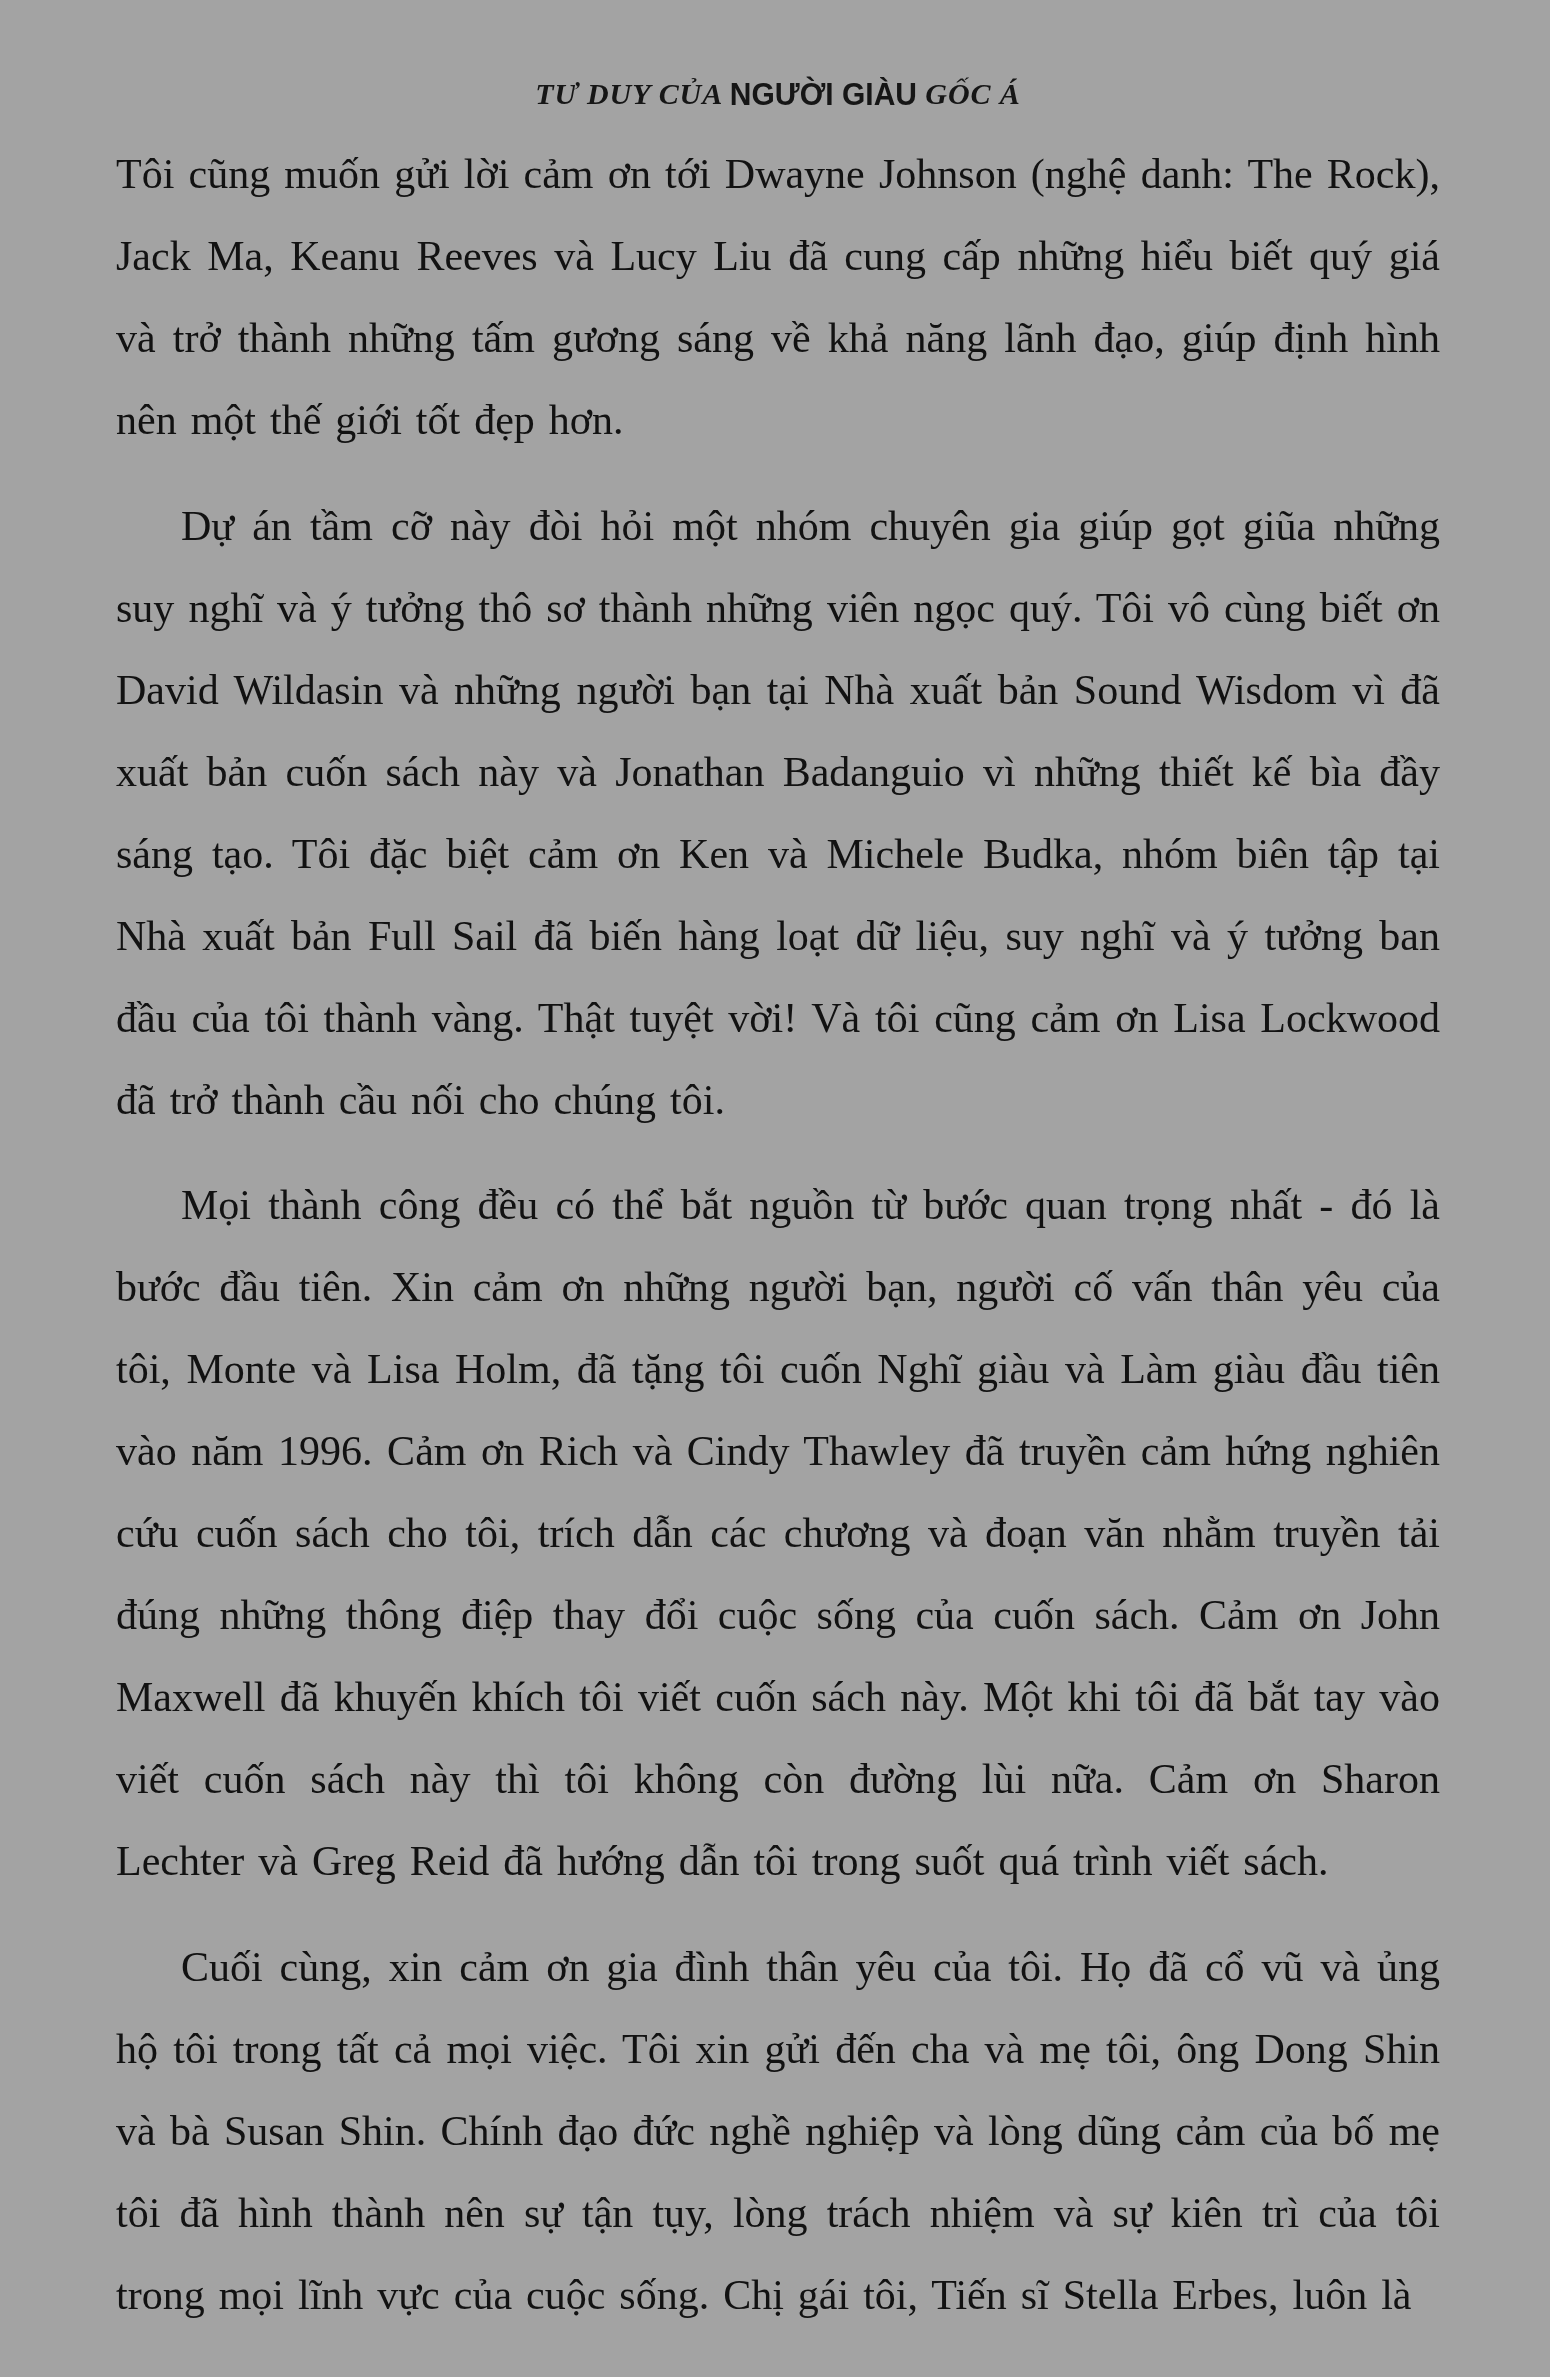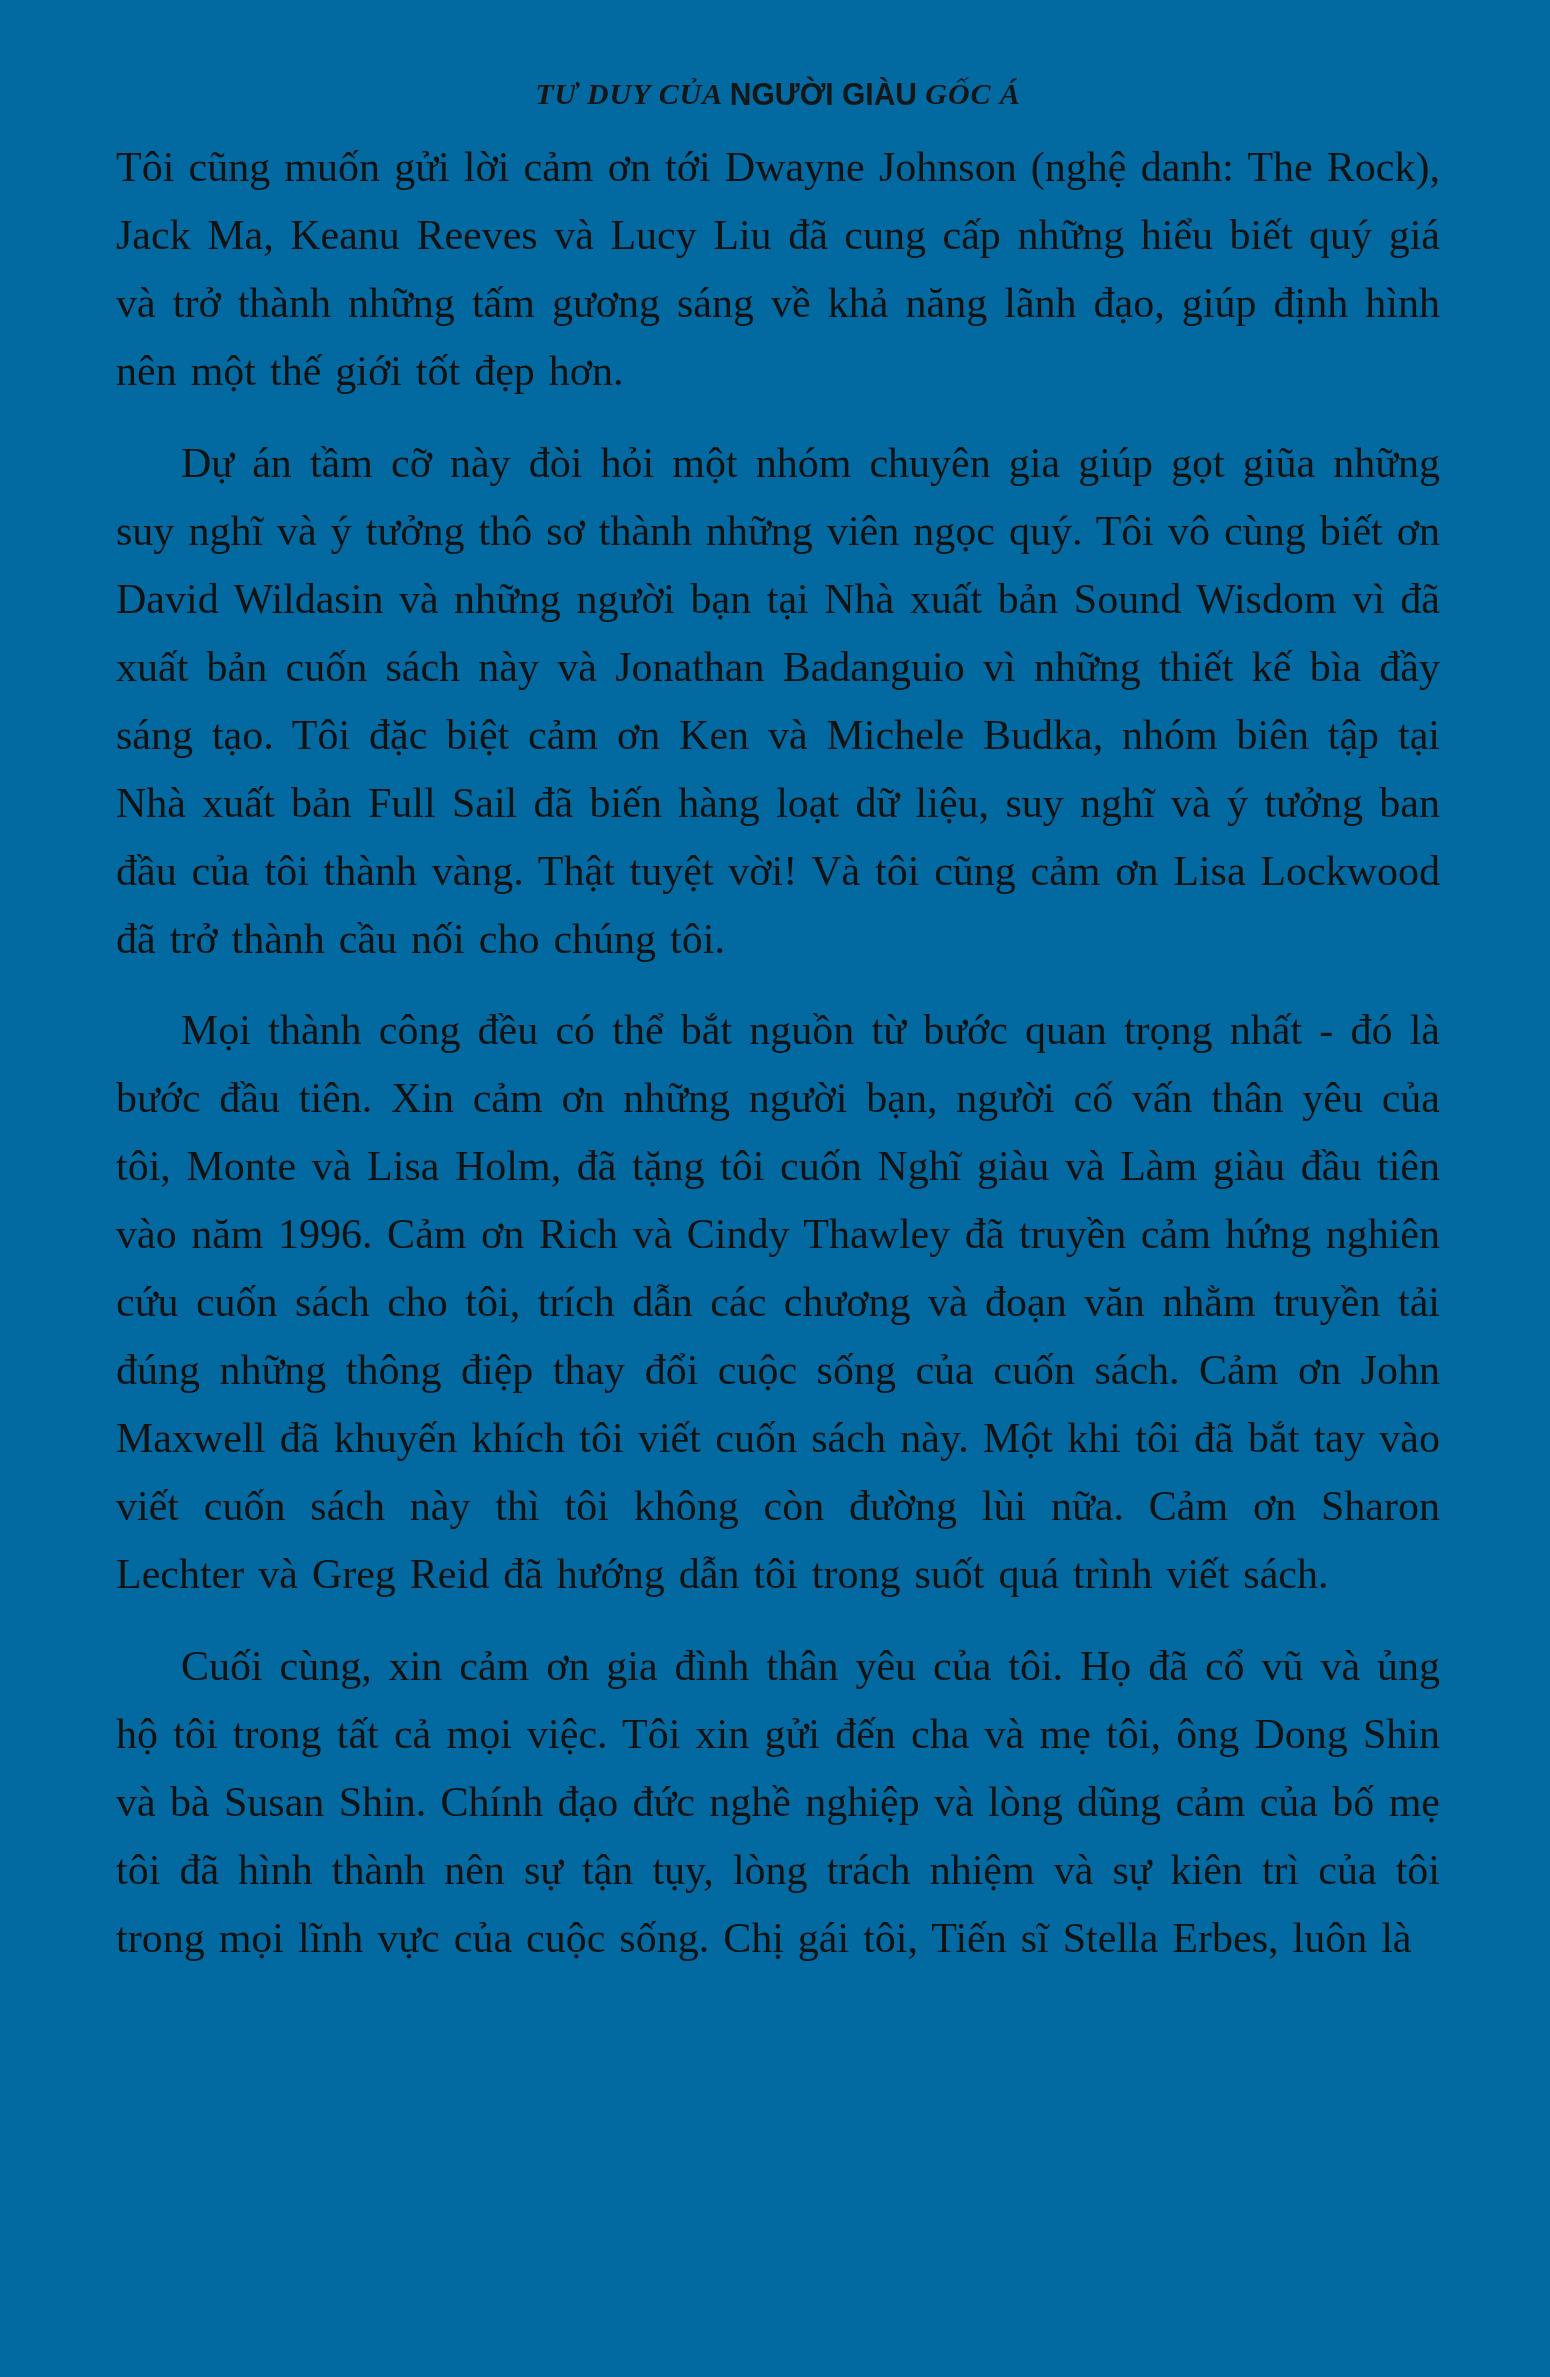--- a/index.html
+++ b/index.html
@@ -5,21 +5,21 @@
   html, body {
     margin: 0;
     padding: 0;
     background: #ffffff;
   }
   .page {
     position: relative;
     width: 1551px;
     height: 2377px;
     margin: 0 auto;
-    background: #0369a1;
+    background: #a3a3a3;
     overflow: hidden;
     box-sizing: border-box;
     padding: 77px 111px 0 116px;
     color: #141414;
     font-family: "Liberation Serif", serif;
   }
   .running-header {
     text-align: center;
     font-size: 30px;
     line-height: 33px;
@@ -41,21 +41,21 @@
     display: inline-block;
   }
   .body-text {
     margin-top: 23px;
   }
   .para {
     margin: 0;
     padding: 0;
     text-align: justify;
     font-size: 42px;
-    line-height: 68px;
+    line-height: 82px;
     word-spacing: 3.5px;
     color: #121212;
   }
   .para + .para {
     margin-top: 23.6px;
   }
   .para.indented {
     text-indent: 65px;
   }
   .seg-bold   { font-weight: normal; }

